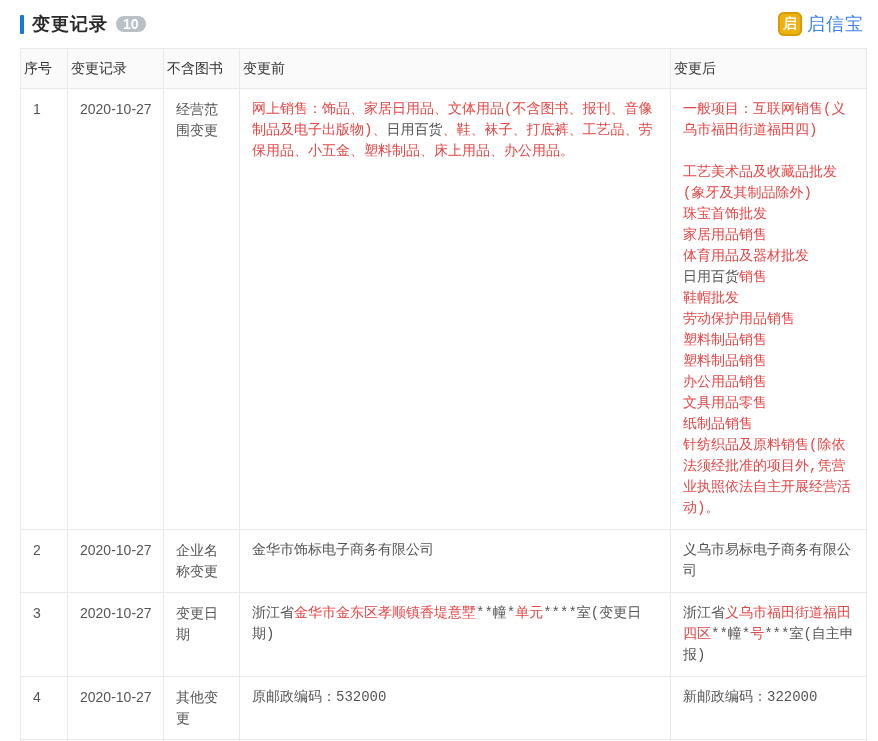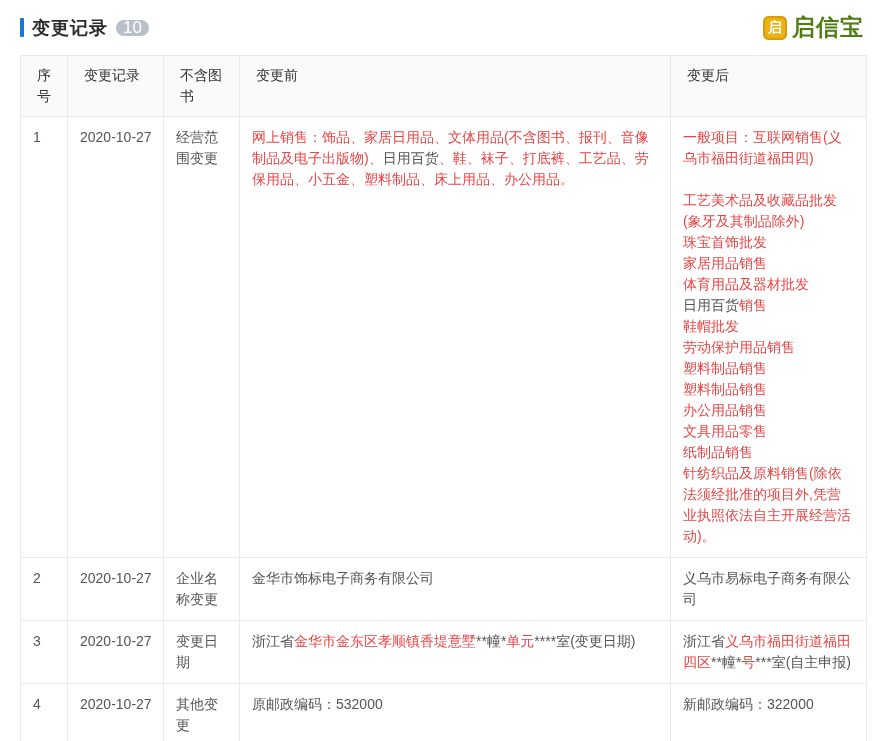--- a/index.html
+++ b/index.html
@@ -8,38 +8,38 @@
   }
   *{box-sizing:border-box;}
   html,body{margin:0;padding:0;background:#fff;width:878px;
     font-family:"Liberation Sans","DejaVu Sans",sans-serif;color:var(--txt);}
   .page{width:878px;min-height:741px;position:relative;padding:12px 12px 14px 20px;}
   
   .topbar{display:flex;justify-content:space-between;align-items:center;margin-bottom:12px;padding-right:2px;}
   .title-wrap{display:flex;align-items:center;gap:8px;}
   .title-bar{width:4px;height:19px;background:var(--accent);border-radius:1px;}
   .page-title{font-size:18px;font-weight:bold;color:#2b2b2b;letter-spacing:1px;}
-  .count-badge{background:var(--badge);color:#fff;font-size:17px;line-height:16px;
-    min-width:26px;text-align:right;border-radius:9px;padding:0 7px;font-weight:normal;}
+  .count-badge{background:var(--badge);color:#fff;font-size:14px;line-height:16px;
+    min-width:26px;text-align:right;border-radius:9px;padding:0 7px;font-weight:bold;}
   .brand{display:flex;align-items:center;gap:5px;}
   .brand-icon{width:24px;height:24px;background:var(--gold);border-radius:6px;color:#fff;
     font-size:14px;font-weight:bold;display:flex;align-items:center;justify-content:center;
     box-shadow:inset 0 0 0 2px #d79c08;}
-  .brand-name{font-size:23px;font-weight:bold;color:#4d7c0f;letter-spacing:1px;}
+  .brand-name{font-size:18px;font-weight:normal;color:#3b82f6;letter-spacing:1px;}
   
   table.chg{border-collapse:collapse;table-layout:fixed;width:846px;font-size:14px;}
   table.chg col.c-no{width:47px;} table.chg col.c-date{width:96px;}
   table.chg col.c-item{width:76px;} table.chg col.c-before{width:431px;}
   table.chg col.c-after{width:196px;}
   table.chg th, table.chg td{border:1px solid var(--border);text-align:left;
     vertical-align:top;padding:10px 12px;line-height:21px;font-weight:normal;}
-  table.chg th{background:#fafafa;color:var(--head);height:40px;padding:9px 16px;}
+  table.chg th{background:#fafafa;color:var(--head);height:40px;padding:9px 3px;}
   td.col-date{white-space:nowrap;padding-left:12px;}
   .seg-red{color:var(--red);} .seg-black{color:var(--txt);}
-  .line{min-height:21px;}
+  .line{min-height:21px;font-family:Liberation Mono, monospace;}
 </style>
 </head>
 <body>
 
 <div class="page">
 
   <div class="topbar">
     <div class="title-wrap">
       <span class="title-bar"></span>
       <span class="page-title">变更记录</span>

